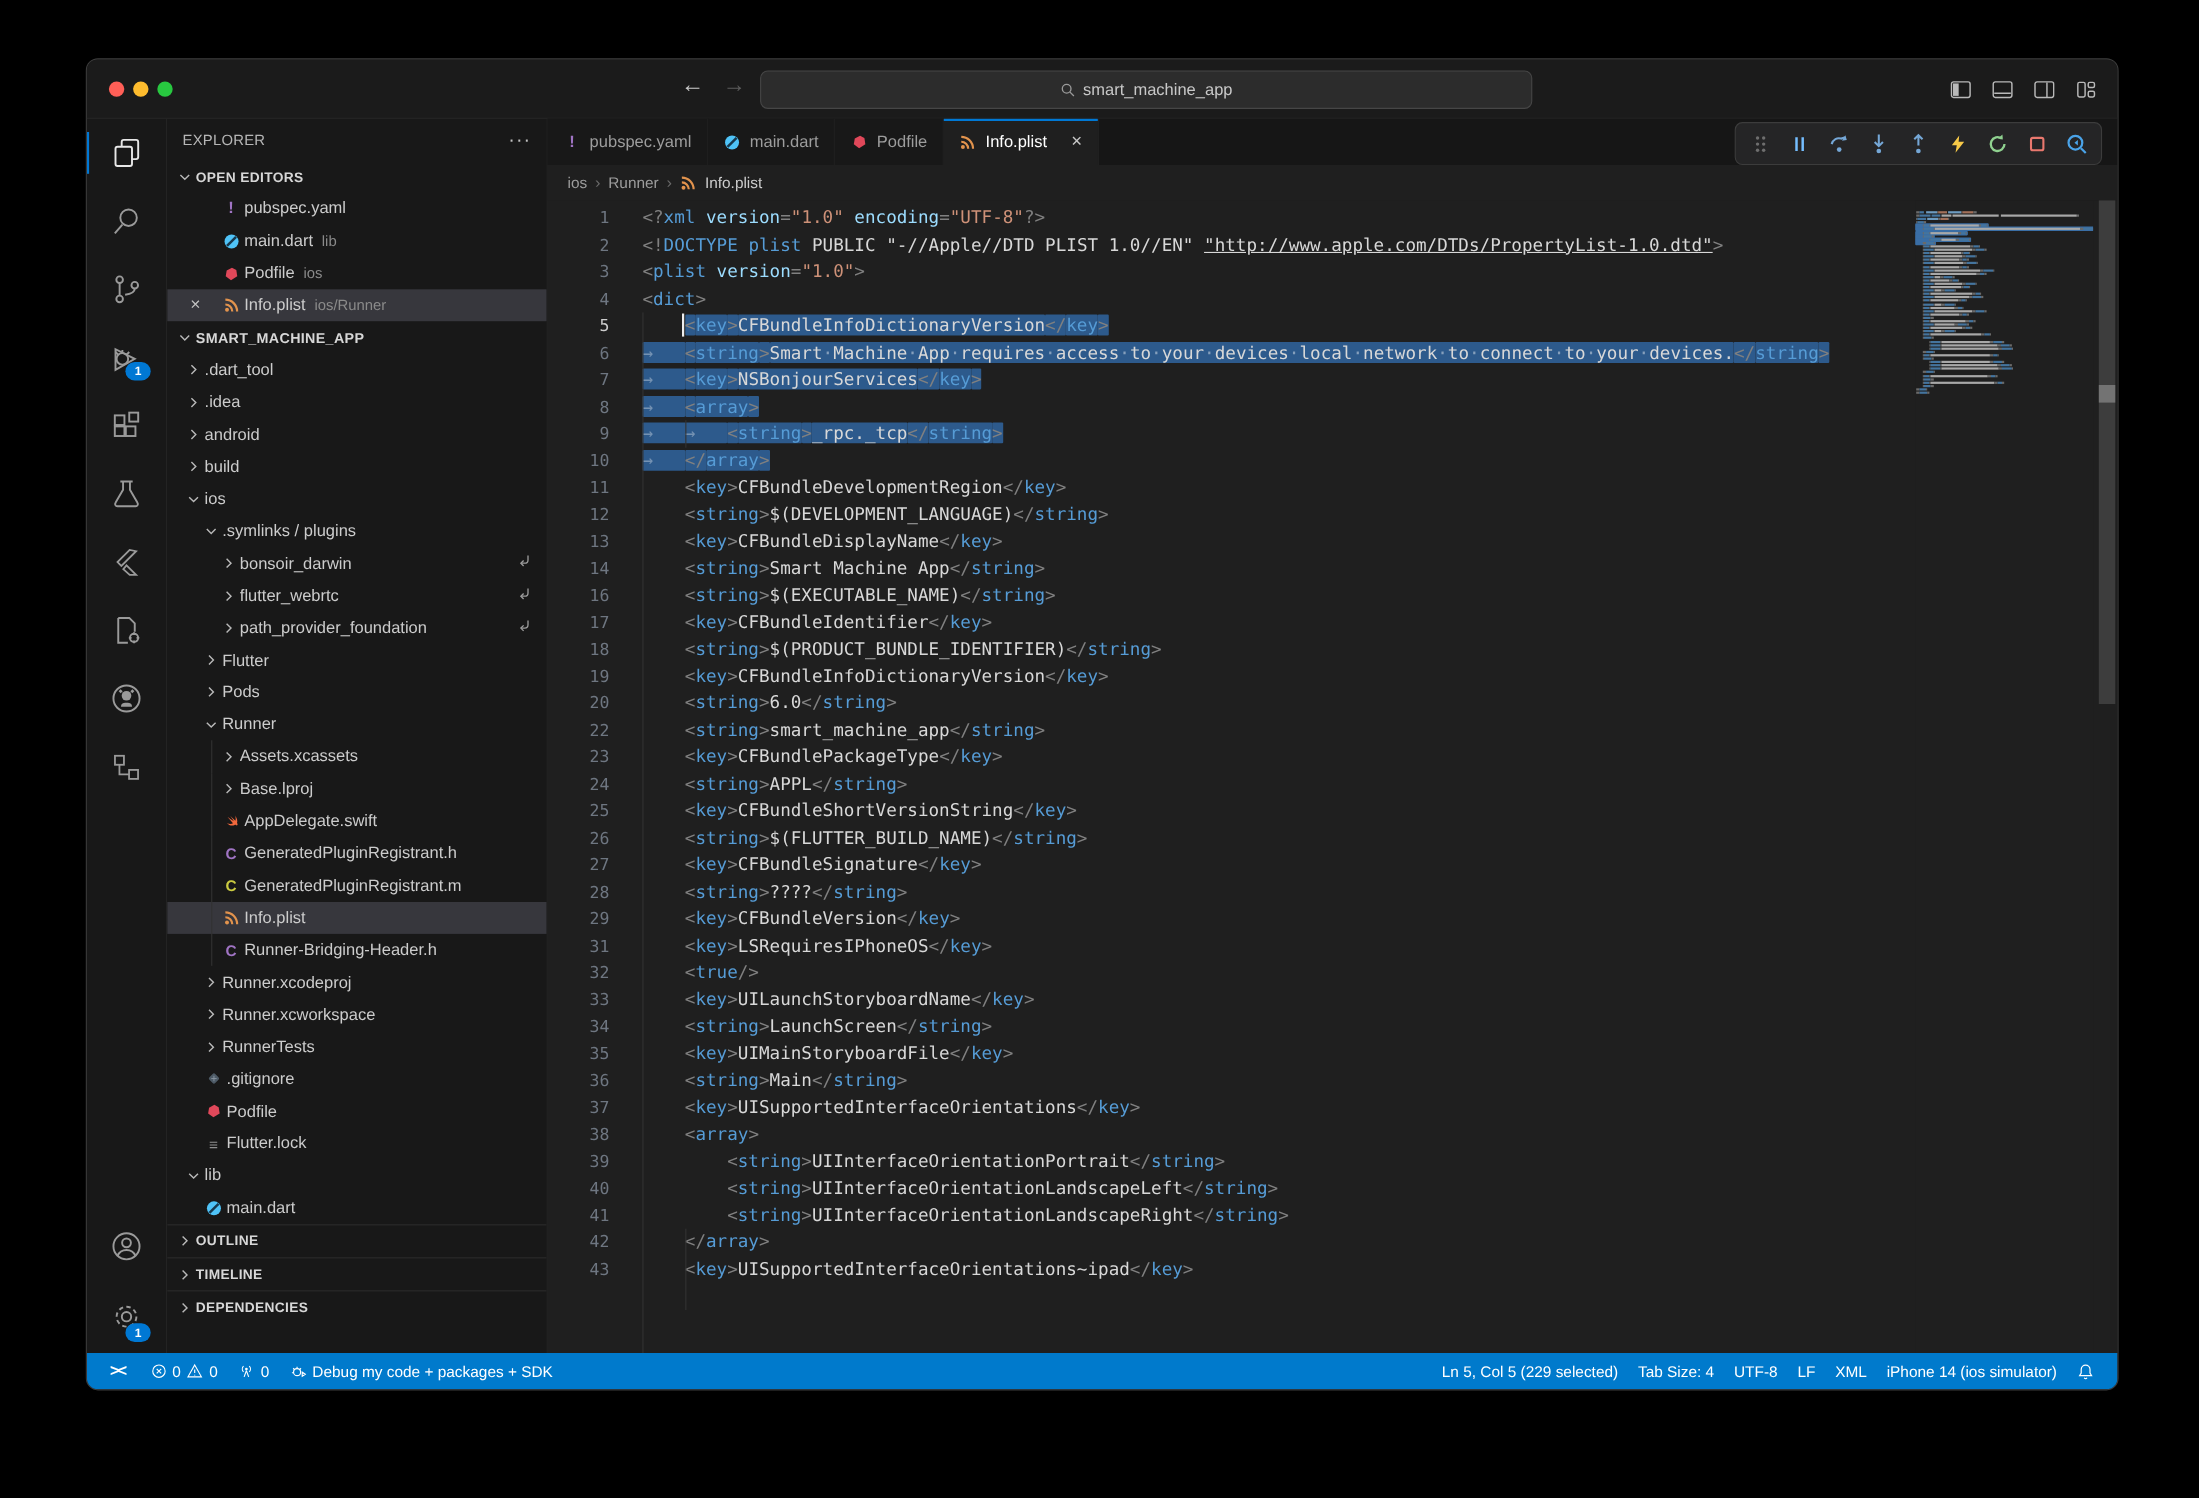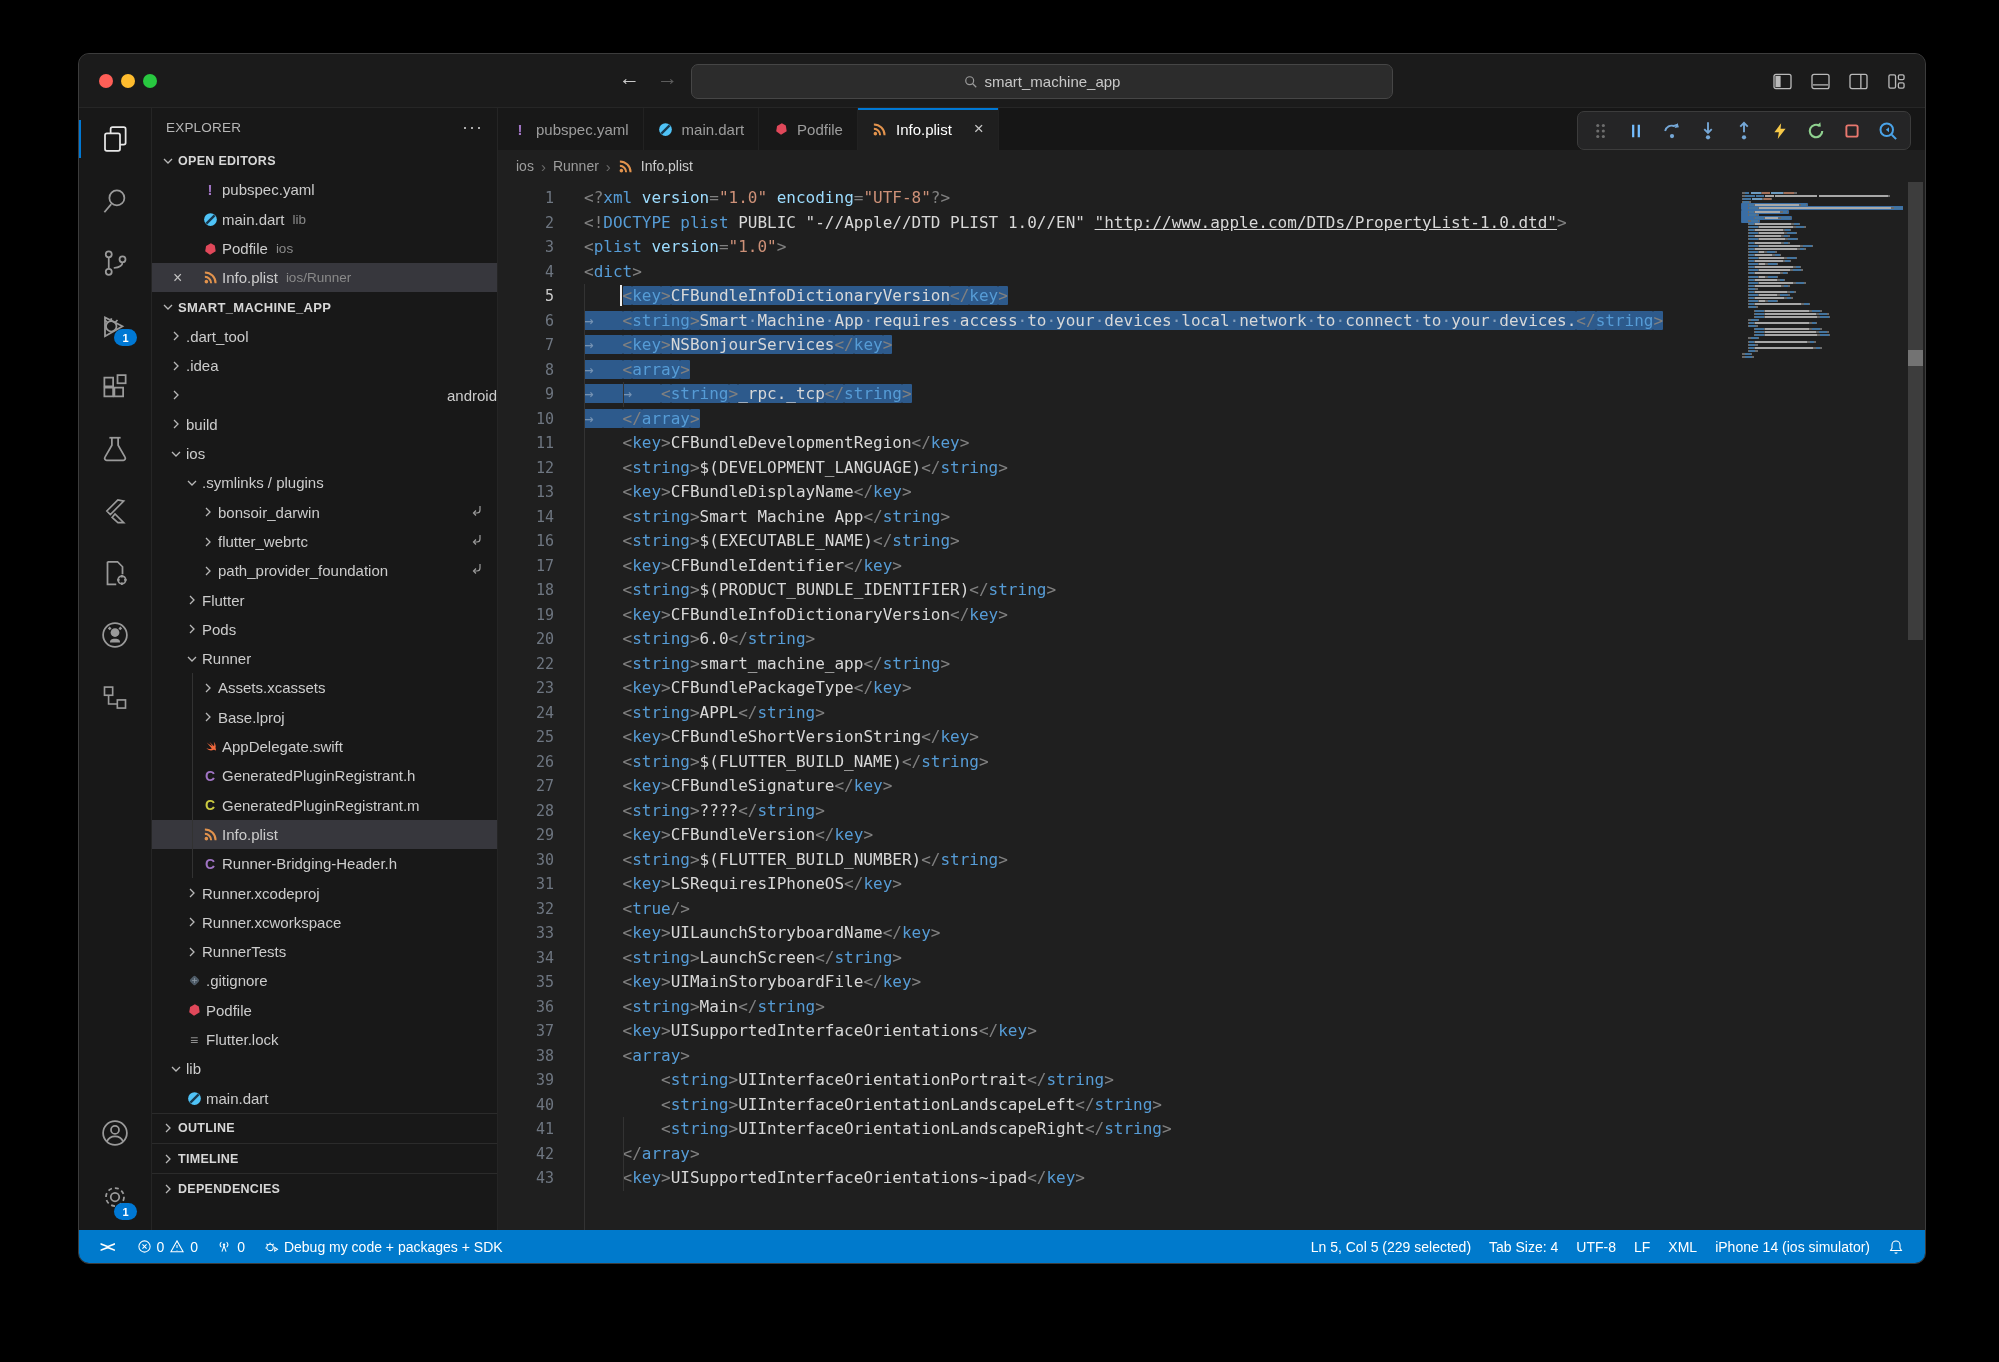--- a/index.html
+++ b/index.html
@@ -309,21 +309,21 @@
             <span class="tlabel">.dart_tool</span>
           </div>
           <div class="trow dir" style="padding-left: 14px;">
             <span class="chev">
               <svg width="16" height="16" viewBox="0 0 16 16">
                 <path d="M6 4l4 4-4 4" fill="none" stroke="#b8b8b8" stroke-width="1.3"></path>
               </svg>
             </span>
             <span class="tlabel">.idea</span>
           </div>
-          <div class="trow dir" style="padding-left: 14px; justify-content: space-between;">
+          <div class="trow dir" style="padding-left: 14px;">
             <span class="chev">
               <svg width="16" height="16" viewBox="0 0 16 16">
                 <path d="M6 4l4 4-4 4" fill="none" stroke="#b8b8b8" stroke-width="1.3"></path>
               </svg>
             </span>
             <span class="tlabel">android</span>
           </div>
           <div class="trow dir" style="padding-left: 14px;">
             <span class="chev">
               <svg width="16" height="16" viewBox="0 0 16 16">
@@ -782,24 +782,20 @@
               <span class="ln-num">27</span>
               <span class="ln-text"><span class="tk-txt">	</span><span class="tk-p">&lt;</span><span class="tk-tag">key</span><span class="tk-p">&gt;</span><span class="tk-txt">CFBundleSignature</span><span class="tk-p">&lt;/</span><span class="tk-tag">key</span><span class="tk-p">&gt;</span></span>
             </div>
             <div class="code-line">
               <span class="ln-num">28</span>
               <span class="ln-text"><span class="tk-txt">	</span><span class="tk-p">&lt;</span><span class="tk-tag">string</span><span class="tk-p">&gt;</span><span class="tk-txt">????</span><span class="tk-p">&lt;/</span><span class="tk-tag">string</span><span class="tk-p">&gt;</span></span>
             </div>
             <div class="code-line">
               <span class="ln-num">29</span>
               <span class="ln-text"><span class="tk-txt">	</span><span class="tk-p">&lt;</span><span class="tk-tag">key</span><span class="tk-p">&gt;</span><span class="tk-txt">CFBundleVersion</span><span class="tk-p">&lt;/</span><span class="tk-tag">key</span><span class="tk-p">&gt;</span></span>
-            </div>
-            <div class="code-line">
-              <span class="ln-num">30</span>
-              <span class="ln-text"><span class="tk-txt">	</span><span class="tk-p">&lt;</span><span class="tk-tag">string</span><span class="tk-p">&gt;</span><span class="tk-txt">$(FLUTTER_BUILD_NUMBER)</span><span class="tk-p">&lt;/</span><span class="tk-tag">string</span><span class="tk-p">&gt;</span></span>
             </div>
             <div class="code-line">
               <span class="ln-num">31</span>
               <span class="ln-text"><span class="tk-txt">	</span><span class="tk-p">&lt;</span><span class="tk-tag">key</span><span class="tk-p">&gt;</span><span class="tk-txt">LSRequiresIPhoneOS</span><span class="tk-p">&lt;/</span><span class="tk-tag">key</span><span class="tk-p">&gt;</span></span>
             </div>
             <div class="code-line">
               <span class="ln-num">32</span>
               <span class="ln-text"><span class="tk-txt">	</span><span class="tk-p">&lt;</span><span class="tk-tag">true</span><span class="tk-p">/&gt;</span></span>
             </div>
             <div class="code-line">

